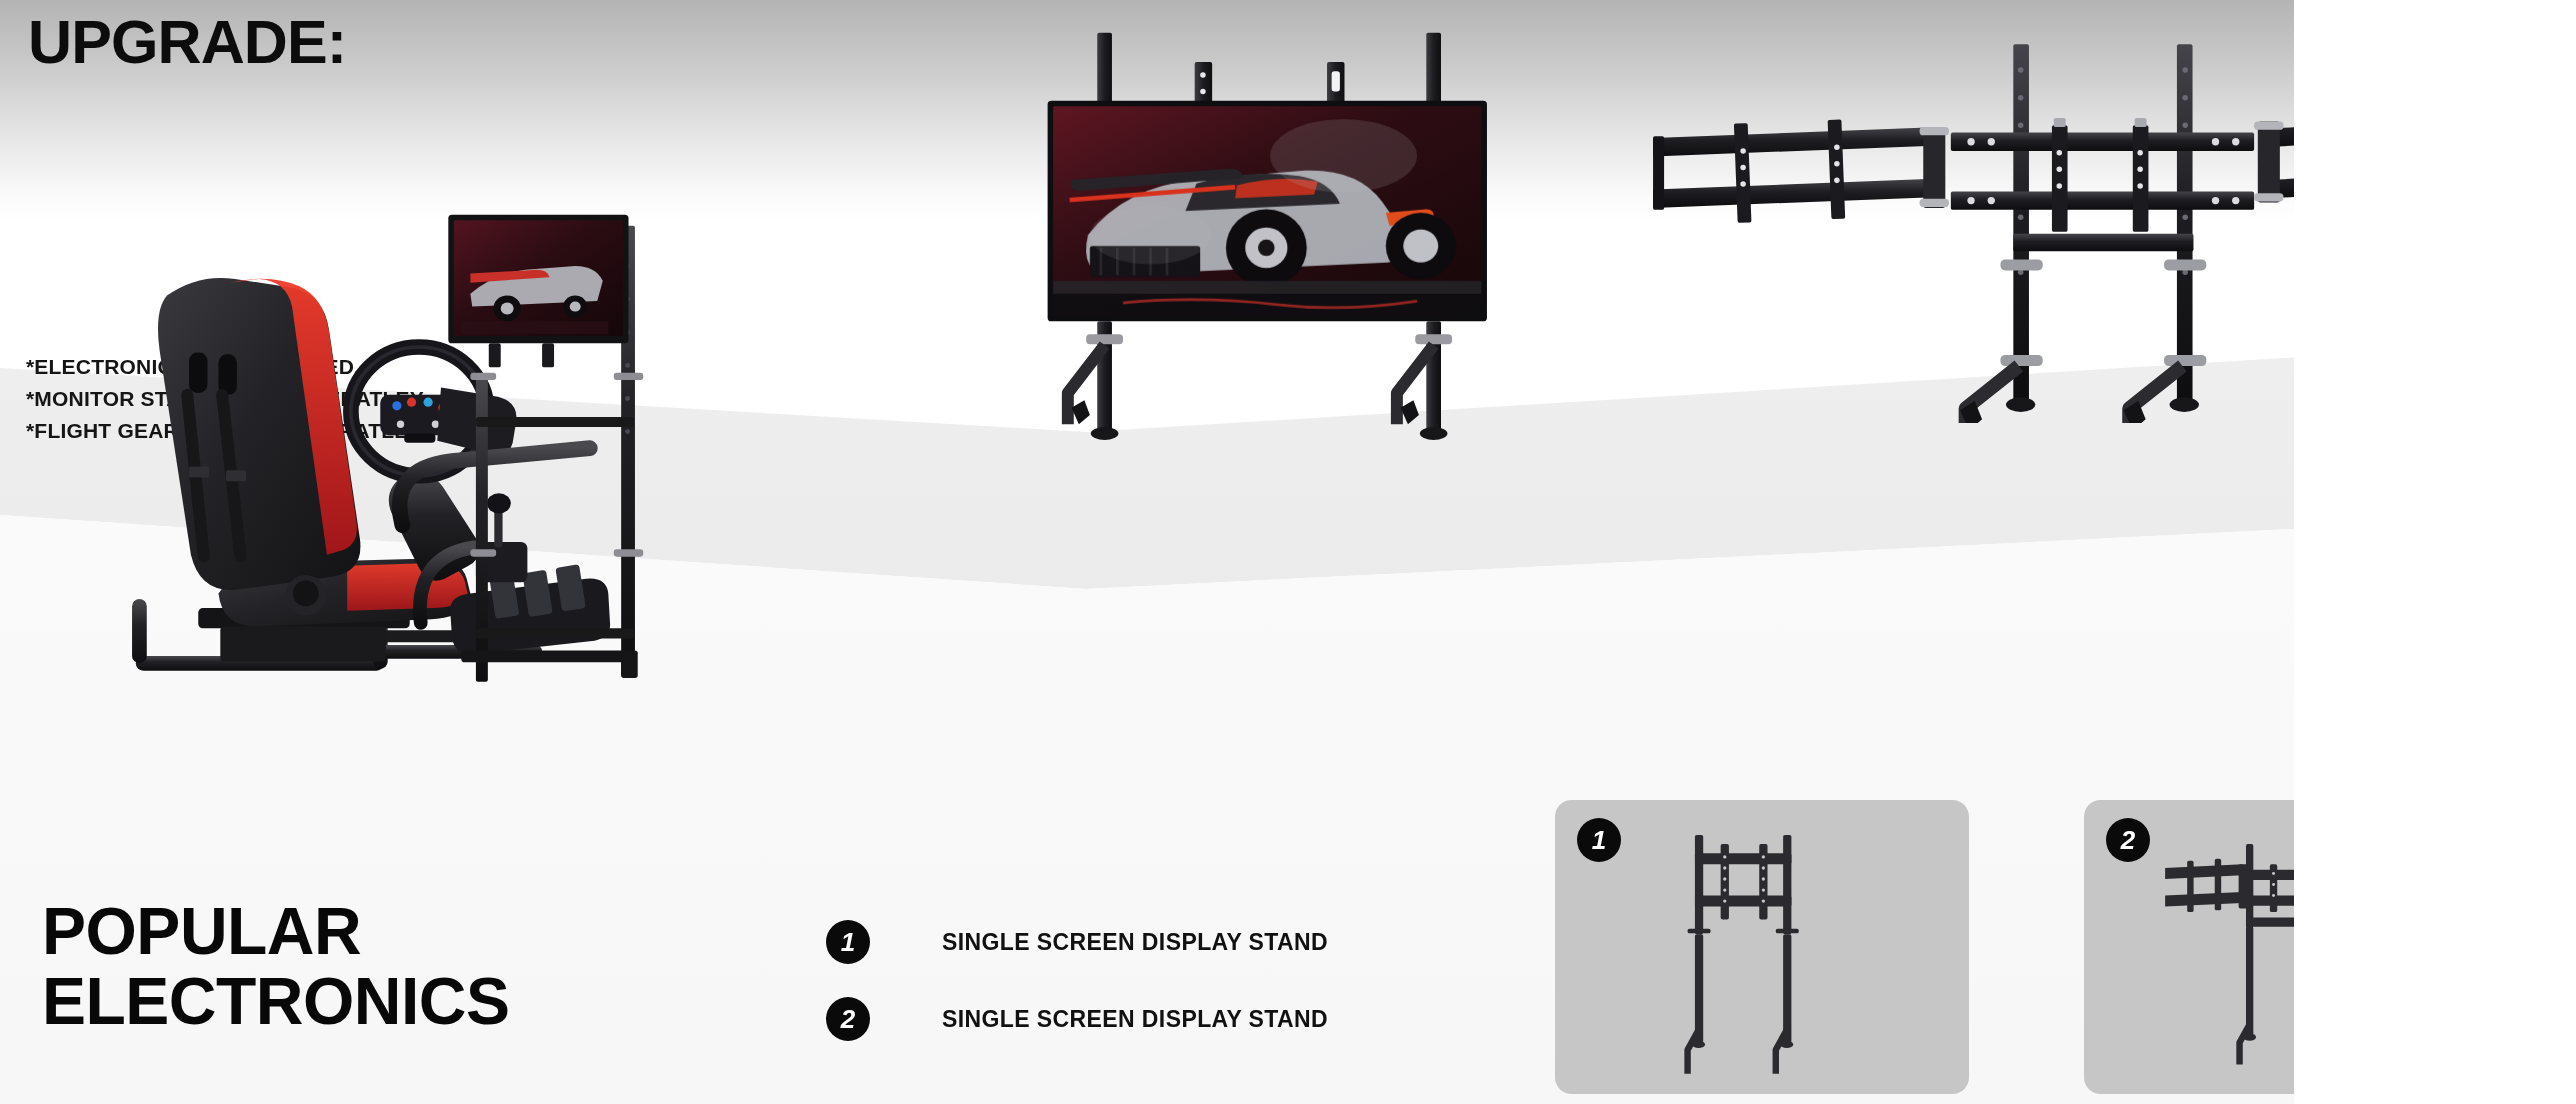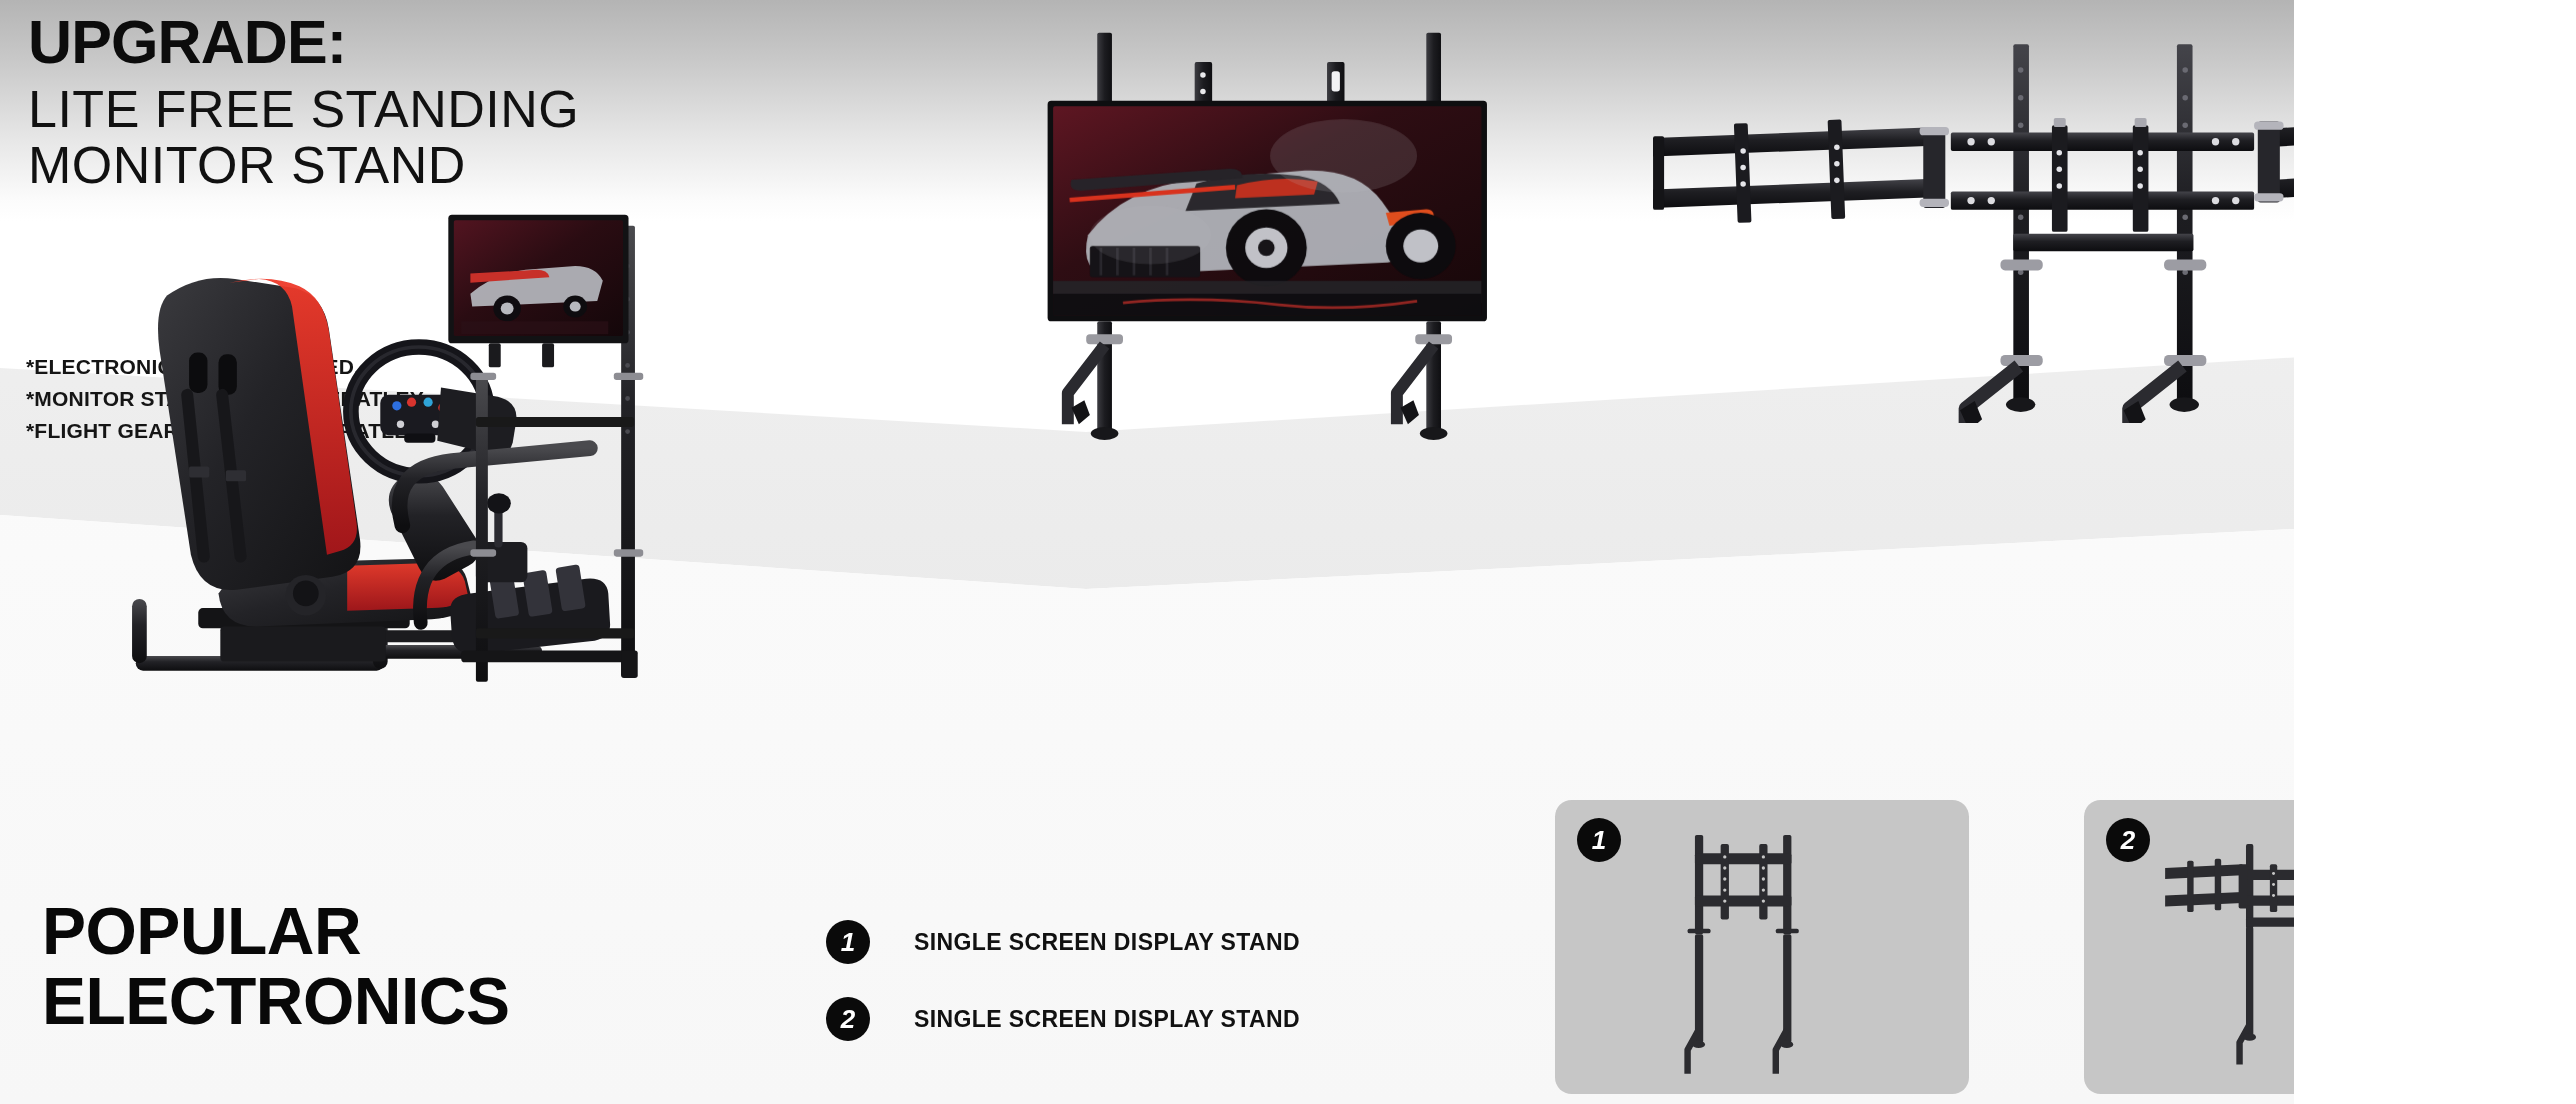--- a/index.html
+++ b/index.html
@@ -48,21 +48,21 @@
   }
 
   
   .legend{position:absolute;left:826px;top:920px;}
   .legend-row{display:flex;align-items:center;height:44px;margin-bottom:33px;}
   .badge{
     width:44px;height:44px;border-radius:50%;background:#0a0a0a;color:#fff;
     display:flex;align-items:center;justify-content:center;
     font-size:26px;font-weight:bold;font-style:italic;flex:0 0 auto;
   }
-  .legend-label{margin-left:44px;font-size:23px;font-weight:600;color:#111;letter-spacing:0.4px;white-space:nowrap;}
+  .legend-label{margin-left:72px;font-size:23px;font-weight:600;color:#111;letter-spacing:0.4px;white-space:nowrap;}
 
   
   .card{
     position:absolute;top:800px;width:414px;height:294px;
     background:#c6c6c6;border-radius:16.6px;overflow:hidden;
   }
   .card.c1{left:1555px;}
   .card.c2{left:2084px;}
   .card-badge{
     position:absolute;left:22px;top:18.4px;width:44px;height:44px;border-radius:50%;
@@ -80,22 +80,20 @@
 </head>
 <body>
 
 <div id="stage">
 
   <div class="bg-top-grad"></div>
   <div class="bg-band"></div>
   <div class="bg-band2"></div>
 
   <div class="headline">UPGRADE:</div>
-  <div class="subhead">LITE FREE STANDING
-MONITOR STAND</div>
 
   <div class="disclaimers">
     <div>*ELECTRONICS NOT INCLUDED.</div>
     <div>*MONITOR STAND SOLD SEPERATLEY.</div>
     <div>*FLIGHT GEAR SHIFTER SEPERATLEY.</div>
   </div>
 
   <div class="popular">POPULAR
 ELECTRONICS</div>
 

